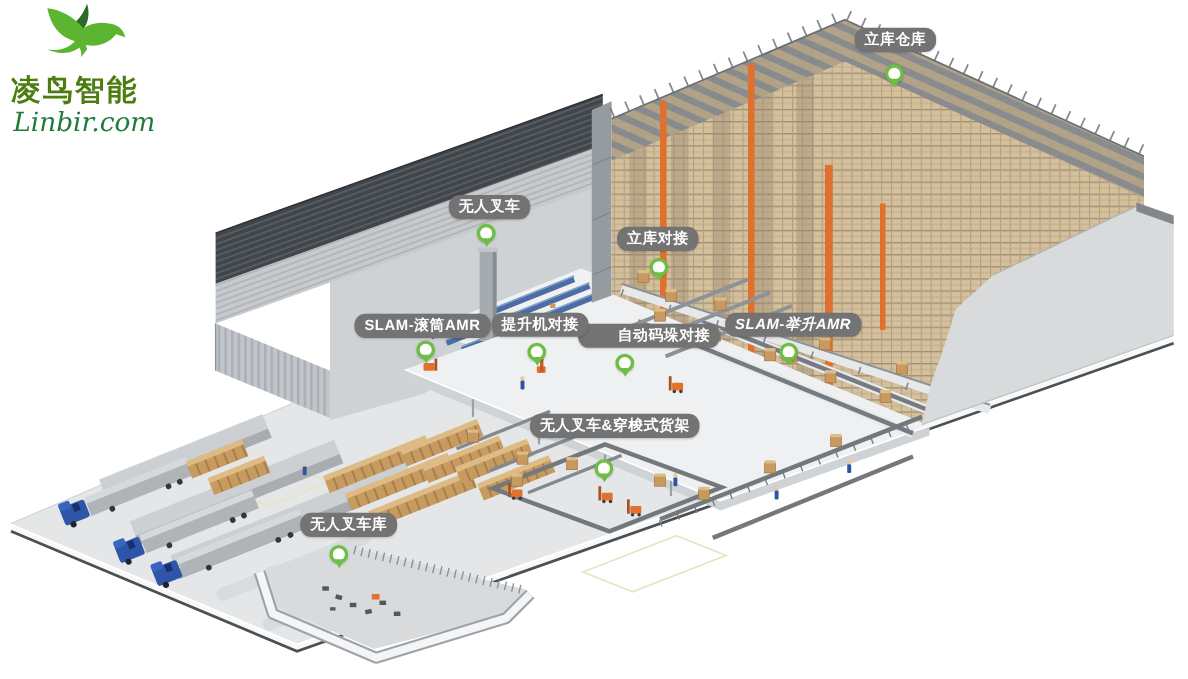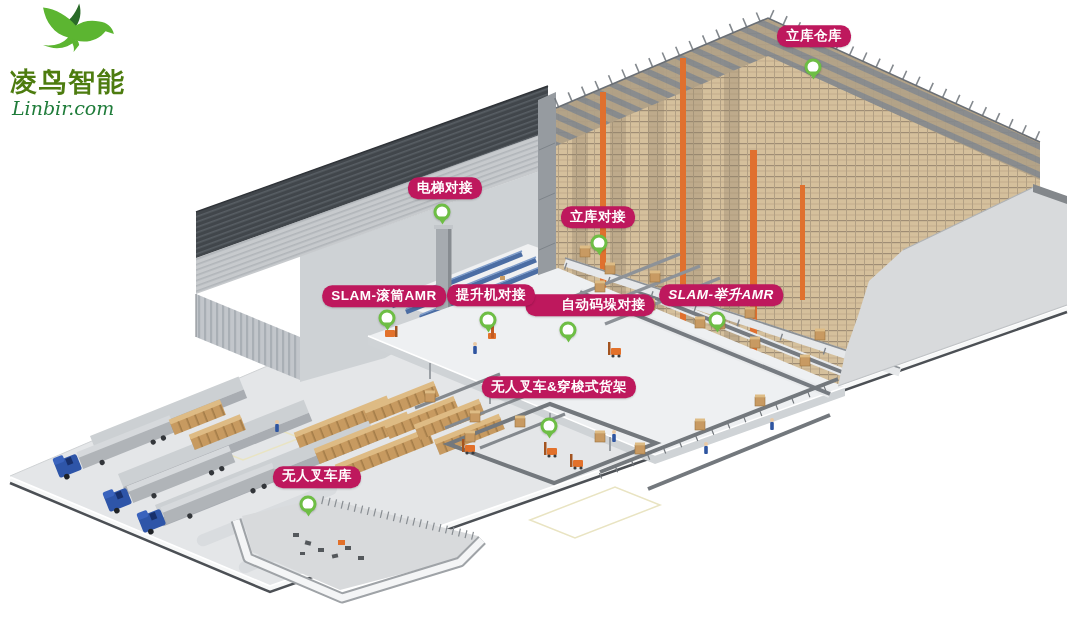--- a/index.html
+++ b/index.html
@@ -3,24 +3,24 @@
 <meta charset="utf-8">
 <style>
   html,body{margin:0;padding:0;background:#fff;}
   .stage{position:relative;width:1080px;height:617px;background:#ffffff;overflow:hidden;
          font-family:"Liberation Sans",sans-serif;}
   .scene{position:absolute;left:0;top:0;}
   
   .logo{position:absolute;left:10px;top:2px;width:180px;z-index:8;}
   .logo .bird{display:block;margin-left:22px;width:86px;height:66px;}
   .logo .cn{font-weight:bold;font-size:27px;letter-spacing:2px;color:#4d7c0f;line-height:1.05;}
-  .logo .en{font-family:"DejaVu Serif",serif;font-style:italic;font-size:19px;color:#1f7c3a;
+  .logo .en{font-family:"DejaVu Serif",serif;font-style:italic;font-size:24px;color:#1f7c3a;
             margin-top:1px;margin-left:2px;}
   
-  .pill{position:absolute;transform:translate(-50%,-50%);background:#be185d;color:#fff;
+  .pill{position:absolute;transform:translate(-50%,-50%);background:#737373;color:#fff;
         font-weight:bold;font-size:13.5px;letter-spacing:.5px;line-height:1.15;
         padding:3px 9px;border-radius:10px;white-space:nowrap;z-index:5;
         box-shadow:0 1px 2px rgba(0,0,0,.18);}
   .pill.z6{z-index:6;}
   .pin{position:absolute;width:11px;height:11px;background:#fff;border:3px solid #6ebe45;
        border-radius:50%;transform:translate(-50%,-50%);z-index:4;
        box-shadow:0 1px 2px rgba(0,0,0,.22);}
   .pin::after{content:"";position:absolute;left:50%;top:10px;transform:translateX(-50%);
        width:0;height:0;border:5px solid transparent;border-top:8px solid #6ebe45;}
 </style>
@@ -450,21 +450,21 @@
     </svg>
     <div class="cn">凌鸟智能</div>
     <div class="en">Linbir.com</div>
   </div>
 
   <div>
     <div class="pill" style="left:814px;top:36px;">立库仓库</div>
     <div class="pin" style="left:813px;top:67px;"></div>
   </div>
   <div>
-    <div class="pill" style="left:445px;top:188px;">电梯对接</div>
+    <div class="pill" style="left:445px;top:188px;">无人叉车</div>
     <div class="pin" style="left:442px;top:212px;"></div>
   </div>
   <div>
     <div class="pill" style="left:598px;top:217px;">立库对接</div>
     <div class="pin" style="left:599px;top:243px;"></div>
   </div>
   <div>
     <div class="pill" style="left:384px;top:296px;text-align:right;">SLAM-滚筒AMR</div>
     <div class="pin" style="left:387px;top:318px;"></div>
   </div>
@@ -478,17 +478,17 @@
   </div>
   <div>
     <div class="pill" style="left:721px;top:295px;font-style:italic;">SLAM-举升AMR</div>
     <div class="pin" style="left:717px;top:320px;"></div>
   </div>
   <div>
     <div class="pill" style="left:559px;top:387px;">无人叉车&amp;穿梭式货架</div>
     <div class="pin" style="left:549px;top:426px;"></div>
   </div>
   <div>
-    <div class="pill" style="left:317px;top:477px;font-family:Liberation Mono, monospace;">无人叉车库</div>
+    <div class="pill" style="left:317px;top:477px;">无人叉车库</div>
     <div class="pin" style="left:308px;top:504px;"></div>
   </div>
 
 </div>
 
 </body></html>

